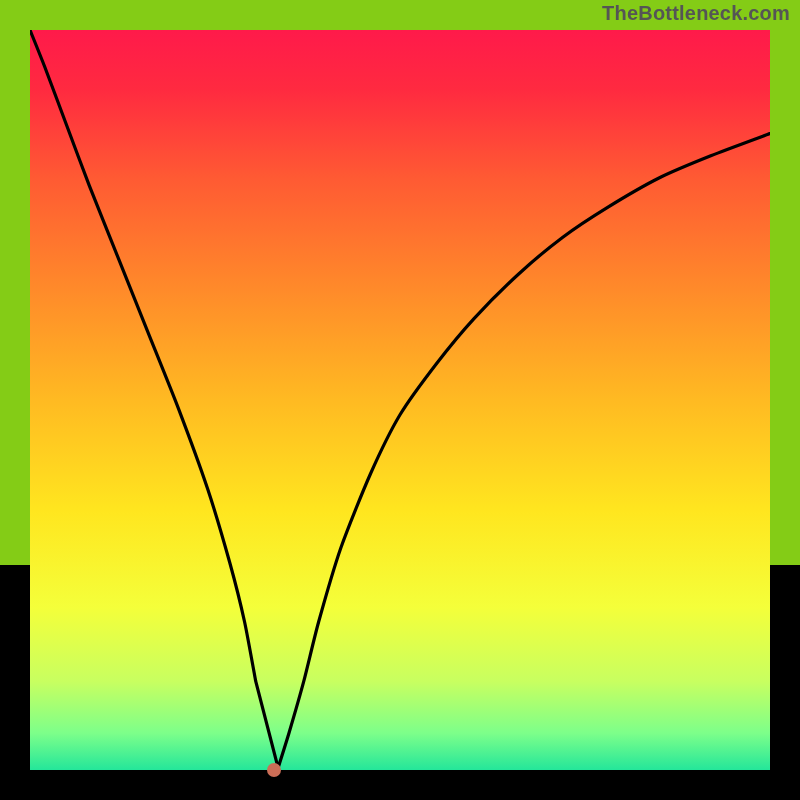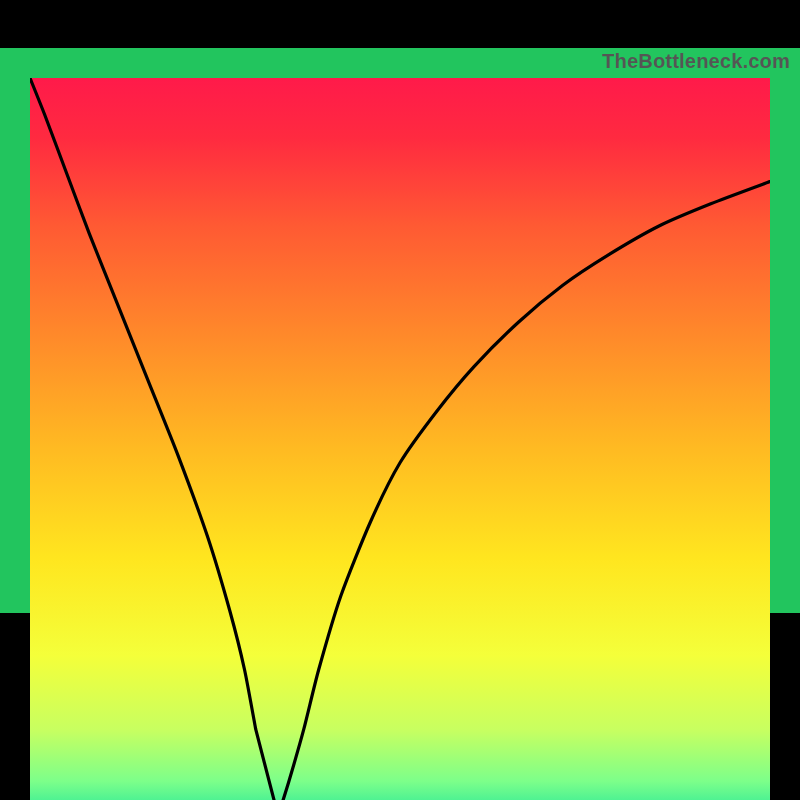--- a/index.html
+++ b/index.html
@@ -8,22 +8,21 @@
     width: 800px;
     height: 800px;
     background: #000;
     font-family: Arial, Helvetica, sans-serif;
     overflow: hidden;
   }
   .frame {
     position: relative;
     width: 800px;
     height: 565px;
-    background: #22c55e;
-    margin-top: 48px;
+    background: #84cc16;
   }
   .watermark {
     position: absolute;
     top: 2px;
     right: 10px;
     color: #555;
     font-size: 20px;
     font-weight: 600;
     letter-spacing: 0.2px;
     z-index: 5;

